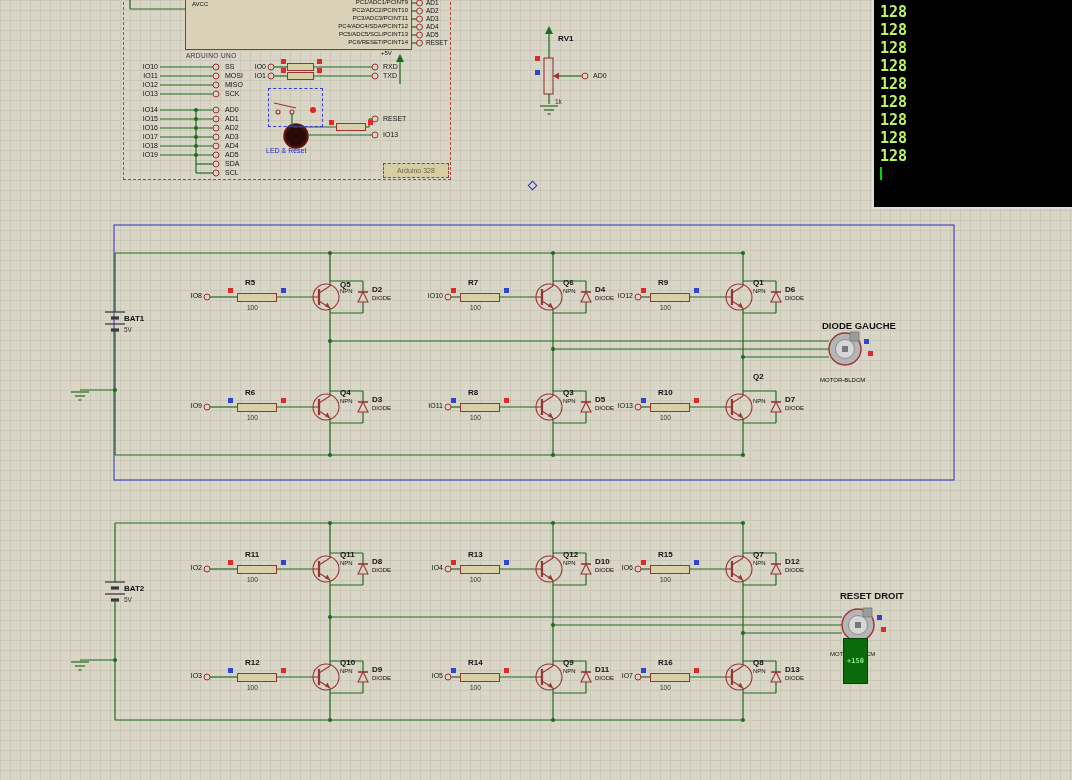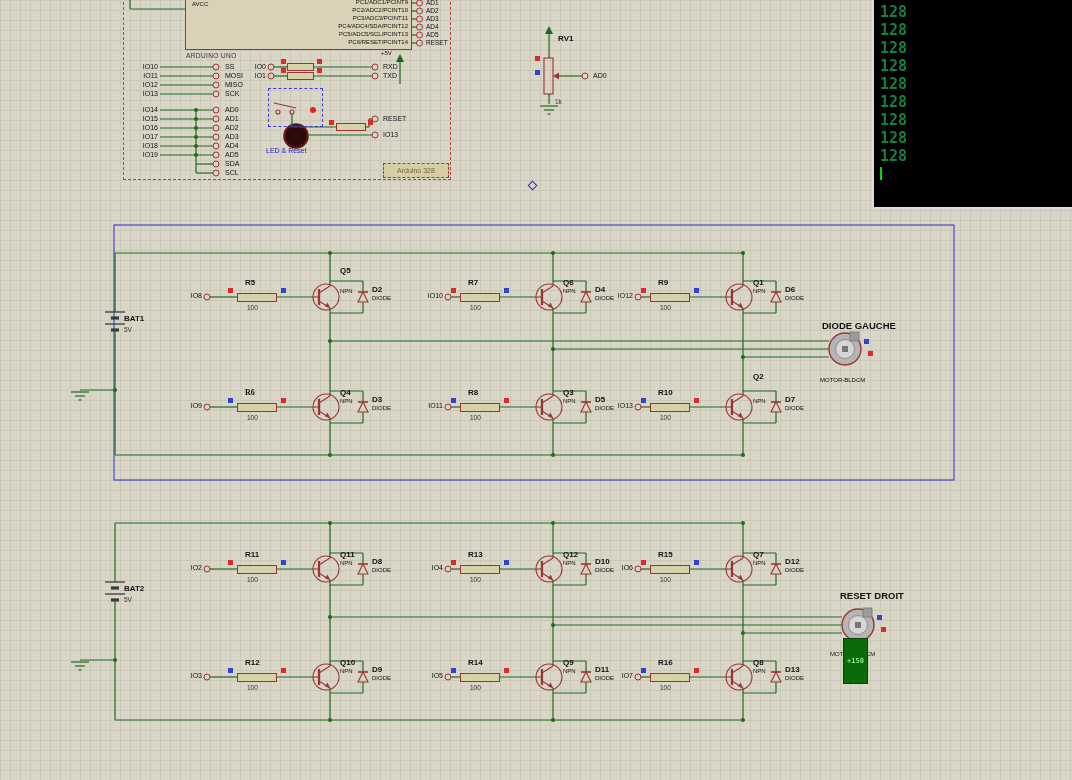--- a/index.html
+++ b/index.html
@@ -45,21 +45,21 @@
     color:#70654a;font-size:7px;text-align:center;line-height:13px}
   .motor-title{font-size:9.5px;font-weight:bold}
   .badge{position:absolute;background:#0b6b0b;color:#86ef86;border:1px solid #054405;
     font:bold 7px "Dej aVu Sans Mono",monospace;padding:18px 3px}
   .chip{position:absolute;left:185px;top:-30px;width:227px;height:80px;background:#d9d2b8;border:1px solid #9a3434}
   .dash-red{position:absolute;border:1px dashed #c04040}
   .dash-blue{position:absolute;border:1px dashed #3a3ad0}
   .diamond{position:absolute;width:7px;height:7px;border:1px solid #2a2ac8;transform:rotate(45deg)}
   #terminal{position:absolute;left:872px;top:0;width:200px;height:209px;background:#000;
     border-left:2px solid #ddd;border-bottom:2px solid #ddd;padding:3px 6px;overflow:hidden}
-  .term-line{height:18px;font:bold 15px "DejaVu Sans Mono",monospace;color:#15803d}
+  .term-line{height:18px;font:bold 15px "DejaVu Sans Mono",monospace;color:#bef264}
   .cursor{display:inline-block;width:2px;height:13px;background:#00d900;margin-top:2px}
 </style>
 </head>
 <body>
 
 <div id="canvas">
 
   <svg id="wires" width="1072" height="780">
     <defs>
       <g id="sym-npn">
@@ -390,21 +390,21 @@
       <div class="sq high" style="left: 535px; top: 56px;"></div>
       <div class="sq low" style="left: 535px; top: 70px;"></div>
       <div class="lbl ref" style="left: 124px; top: 314px;">BAT1</div>
       <div class="lbl val" style="left: 124px; top: 326px;">5V</div>
       <div class="lbl io right w36" style="left: 166px; top: 292px;">IO8</div>
       <div class="res" style="left: 237px; top: 292.5px; width: 40px; height: 9px;"></div>
       <div class="sq high" style="left: 228px; top: 288px;"></div>
       <div class="sq low" style="left: 281px; top: 288px;"></div>
       <div class="lbl ref" style="left: 245px; top: 278px;">R5</div>
       <div class="lbl val" style="left: 247px; top: 304px;">100</div>
-      <div class="lbl ref" style="left: 340px; top: 266px;">Q5</div>
+      <div class="lbl ref" style="left: 340px; top: 280px;">Q5</div>
       <div class="lbl tiny" style="left: 340px; top: 288px;">NPN</div>
       <div class="lbl ref" style="left: 372px; top: 285px;">D2</div>
       <div class="lbl tiny" style="left: 372px; top: 295px;">DIODE</div>
       <div class="lbl io right w36" style="left: 407px; top: 292px;">IO10</div>
       <div class="res" style="left: 460px; top: 292.5px; width: 40px; height: 9px;"></div>
       <div class="sq high" style="left: 451px; top: 288px;"></div>
       <div class="sq low" style="left: 504px; top: 288px;"></div>
       <div class="lbl ref" style="left: 468px; top: 278px;">R7</div>
       <div class="lbl val" style="left: 470px; top: 304px;">100</div>
       <div class="lbl ref" style="left: 563px; top: 278px;">Q6</div>
@@ -418,21 +418,21 @@
       <div class="lbl ref" style="left: 658px; top: 278px;">R9</div>
       <div class="lbl val" style="left: 660px; top: 304px;">100</div>
       <div class="lbl ref" style="left: 753px; top: 278px;">Q1</div>
       <div class="lbl tiny" style="left: 753px; top: 288px;">NPN</div>
       <div class="lbl ref" style="left: 785px; top: 285px;">D6</div>
       <div class="lbl tiny" style="left: 785px; top: 295px;">DIODE</div>
       <div class="lbl io right w36" style="left: 166px; top: 402px;">IO9</div>
       <div class="res" style="left: 237px; top: 402.5px; width: 40px; height: 9px;"></div>
       <div class="sq low" style="left: 228px; top: 398px;"></div>
       <div class="sq high" style="left: 281px; top: 398px;"></div>
-      <div class="lbl ref" style="left: 245px; top: 388px; font-family: Liberation Serif, serif;">R6</div>
+      <div class="lbl ref" style="left: 245px; top: 388px;">R6</div>
       <div class="lbl val" style="left: 247px; top: 414px;">100</div>
       <div class="lbl ref" style="left: 340px; top: 388px;">Q4</div>
       <div class="lbl tiny" style="left: 340px; top: 398px;">NPN</div>
       <div class="lbl ref" style="left: 372px; top: 395px;">D3</div>
       <div class="lbl tiny" style="left: 372px; top: 405px;">DIODE</div>
       <div class="lbl io right w36" style="left: 407px; top: 402px;">IO11</div>
       <div class="res" style="left: 460px; top: 402.5px; width: 40px; height: 9px;"></div>
       <div class="sq low" style="left: 451px; top: 398px;"></div>
       <div class="sq high" style="left: 504px; top: 398px;"></div>
       <div class="lbl ref" style="left: 468px; top: 388px;">R8</div>

